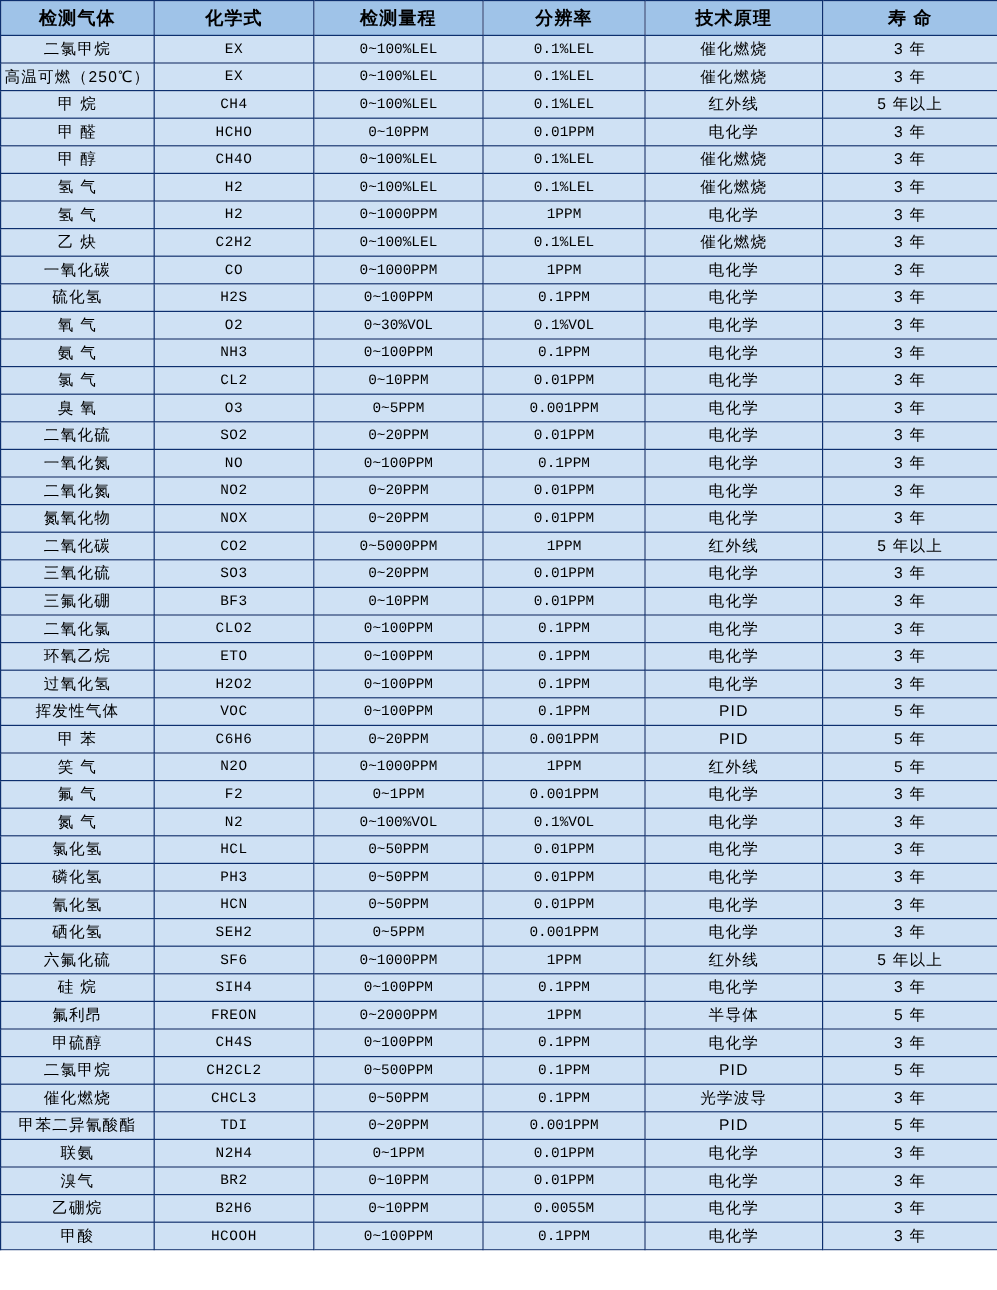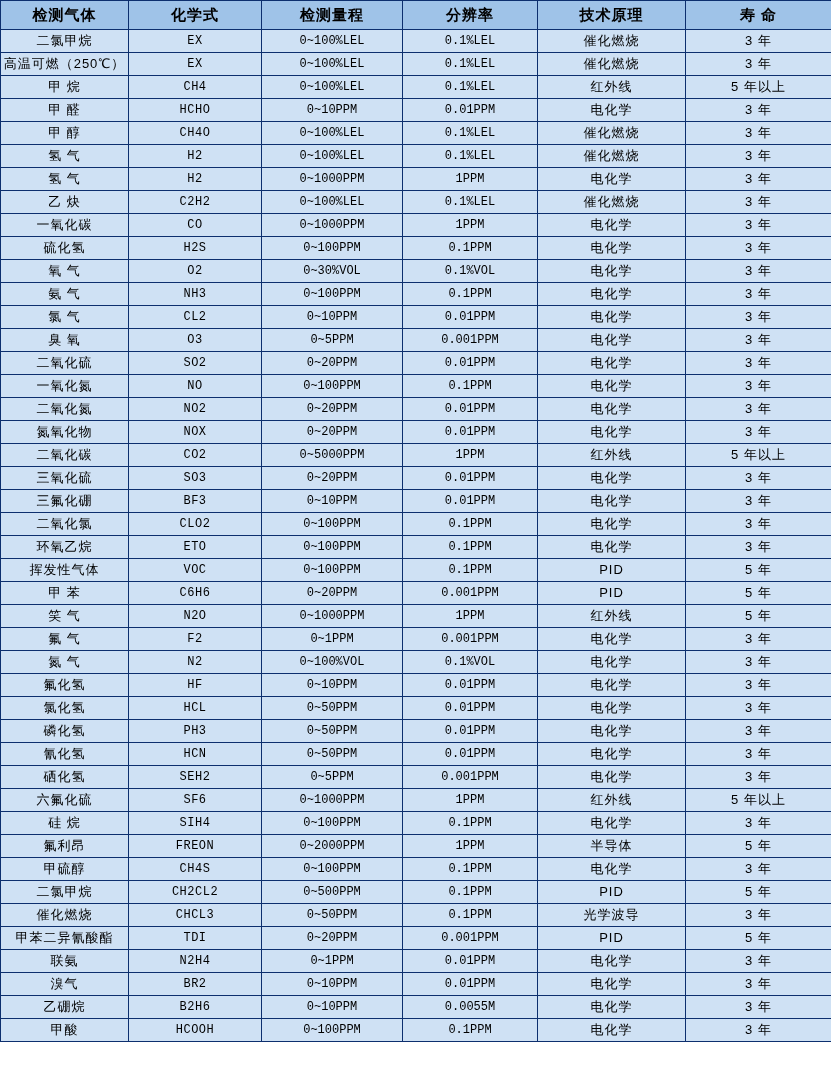--- a/index.html
+++ b/index.html
@@ -269,20 +269,28 @@
       </tr>
       <tr>
         <td class="cn">环氧乙烷</td>
         <td class="mono">ETO</td>
         <td class="num">0~100PPM</td>
         <td class="num">0.1PPM</td>
         <td class="cn">电化学</td>
         <td class="life">3 年</td>
       </tr>
       <tr>
+        <td class="cn">过氧化氢</td>
+        <td class="mono">H2O2</td>
+        <td class="num">0~100PPM</td>
+        <td class="num">0.1PPM</td>
+        <td class="cn">电化学</td>
+        <td class="life">3 年</td>
+      </tr>
+      <tr>
         <td class="cn">挥发性气体</td>
         <td class="mono">VOC</td>
         <td class="num">0~100PPM</td>
         <td class="num">0.1PPM</td>
         <td class="cn">PID</td>
         <td class="life">5 年</td>
       </tr>
       <tr>
         <td class="cn">甲 苯</td>
         <td class="mono">C6H6</td>
@@ -309,28 +317,20 @@
       </tr>
       <tr>
         <td class="cn">氮 气</td>
         <td class="mono">N2</td>
         <td class="num">0~100%VOL</td>
         <td class="num">0.1%VOL</td>
         <td class="cn">电化学</td>
         <td class="life">3 年</td>
       </tr>
       <tr>
-        <td class="cn">氟化氢</td>
-        <td class="mono">HF</td>
-        <td class="num">0~10PPM</td>
-        <td class="num">0.01PPM</td>
-        <td class="cn">电化学</td>
-        <td class="life">3 年</td>
-      </tr>
-      <tr>
         <td class="cn">氯化氢</td>
         <td class="mono">HCL</td>
         <td class="num">0~50PPM</td>
         <td class="num">0.01PPM</td>
         <td class="cn">电化学</td>
         <td class="life">3 年</td>
       </tr>
       <tr>
         <td class="cn">磷化氢</td>
         <td class="mono">PH3</td>

